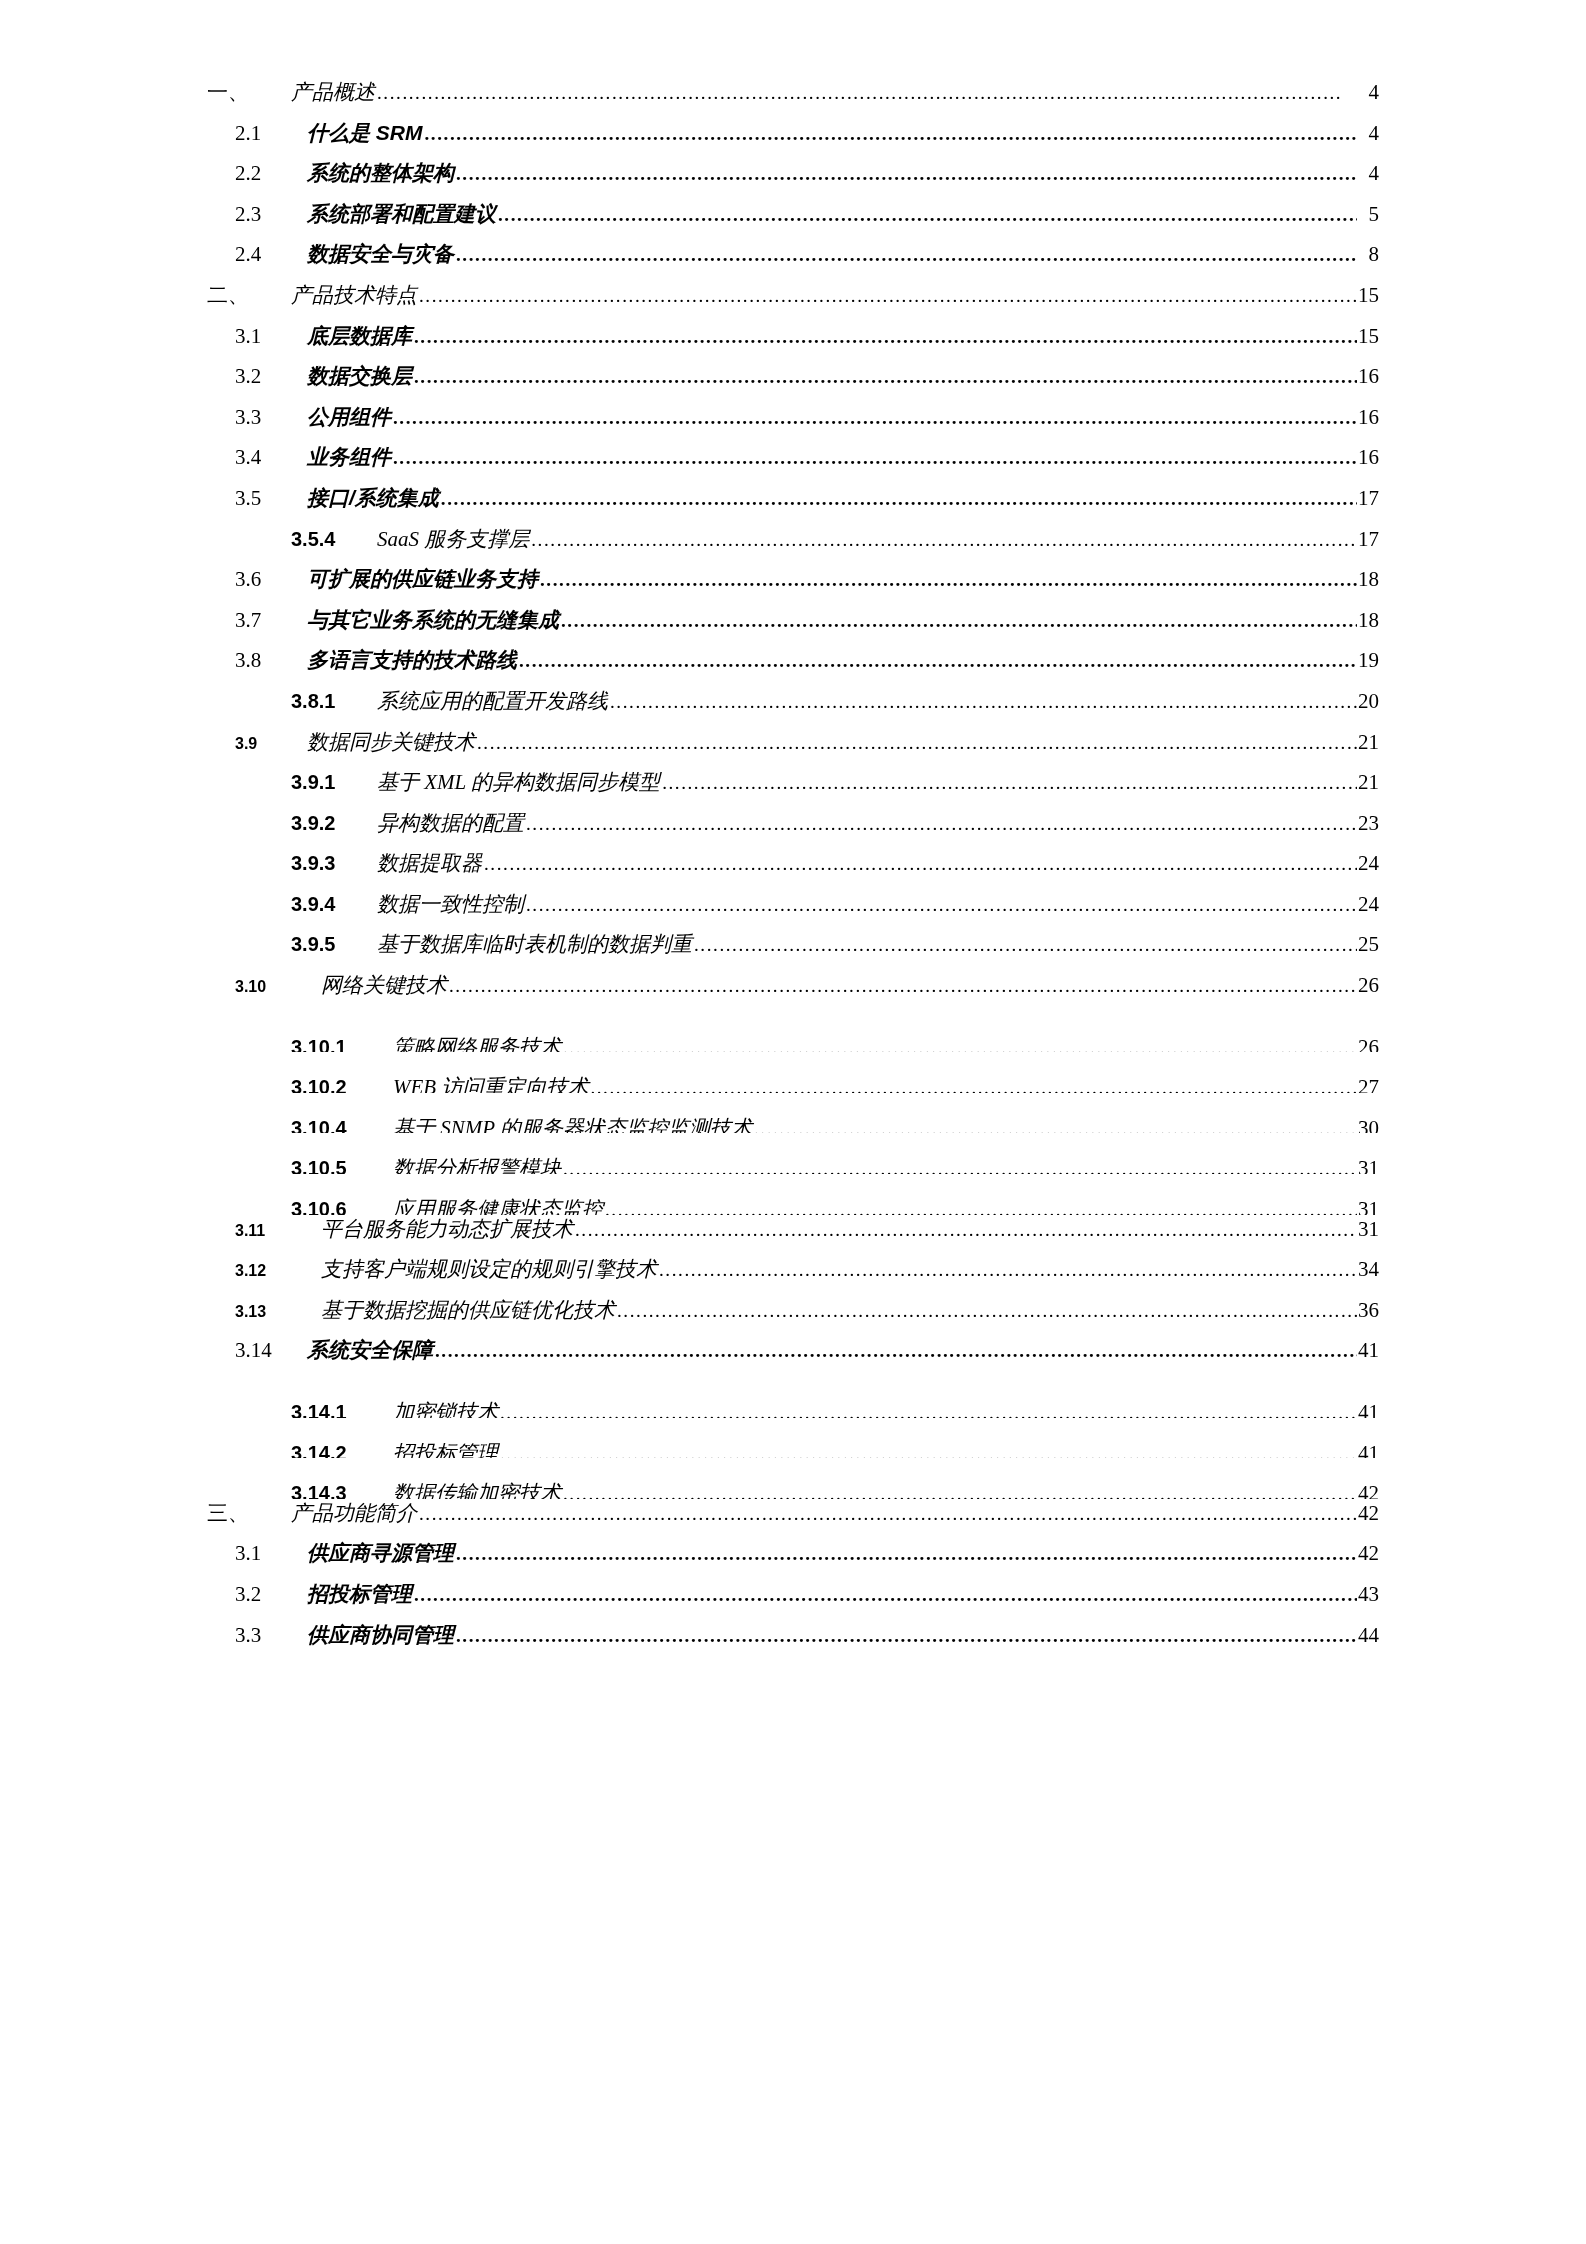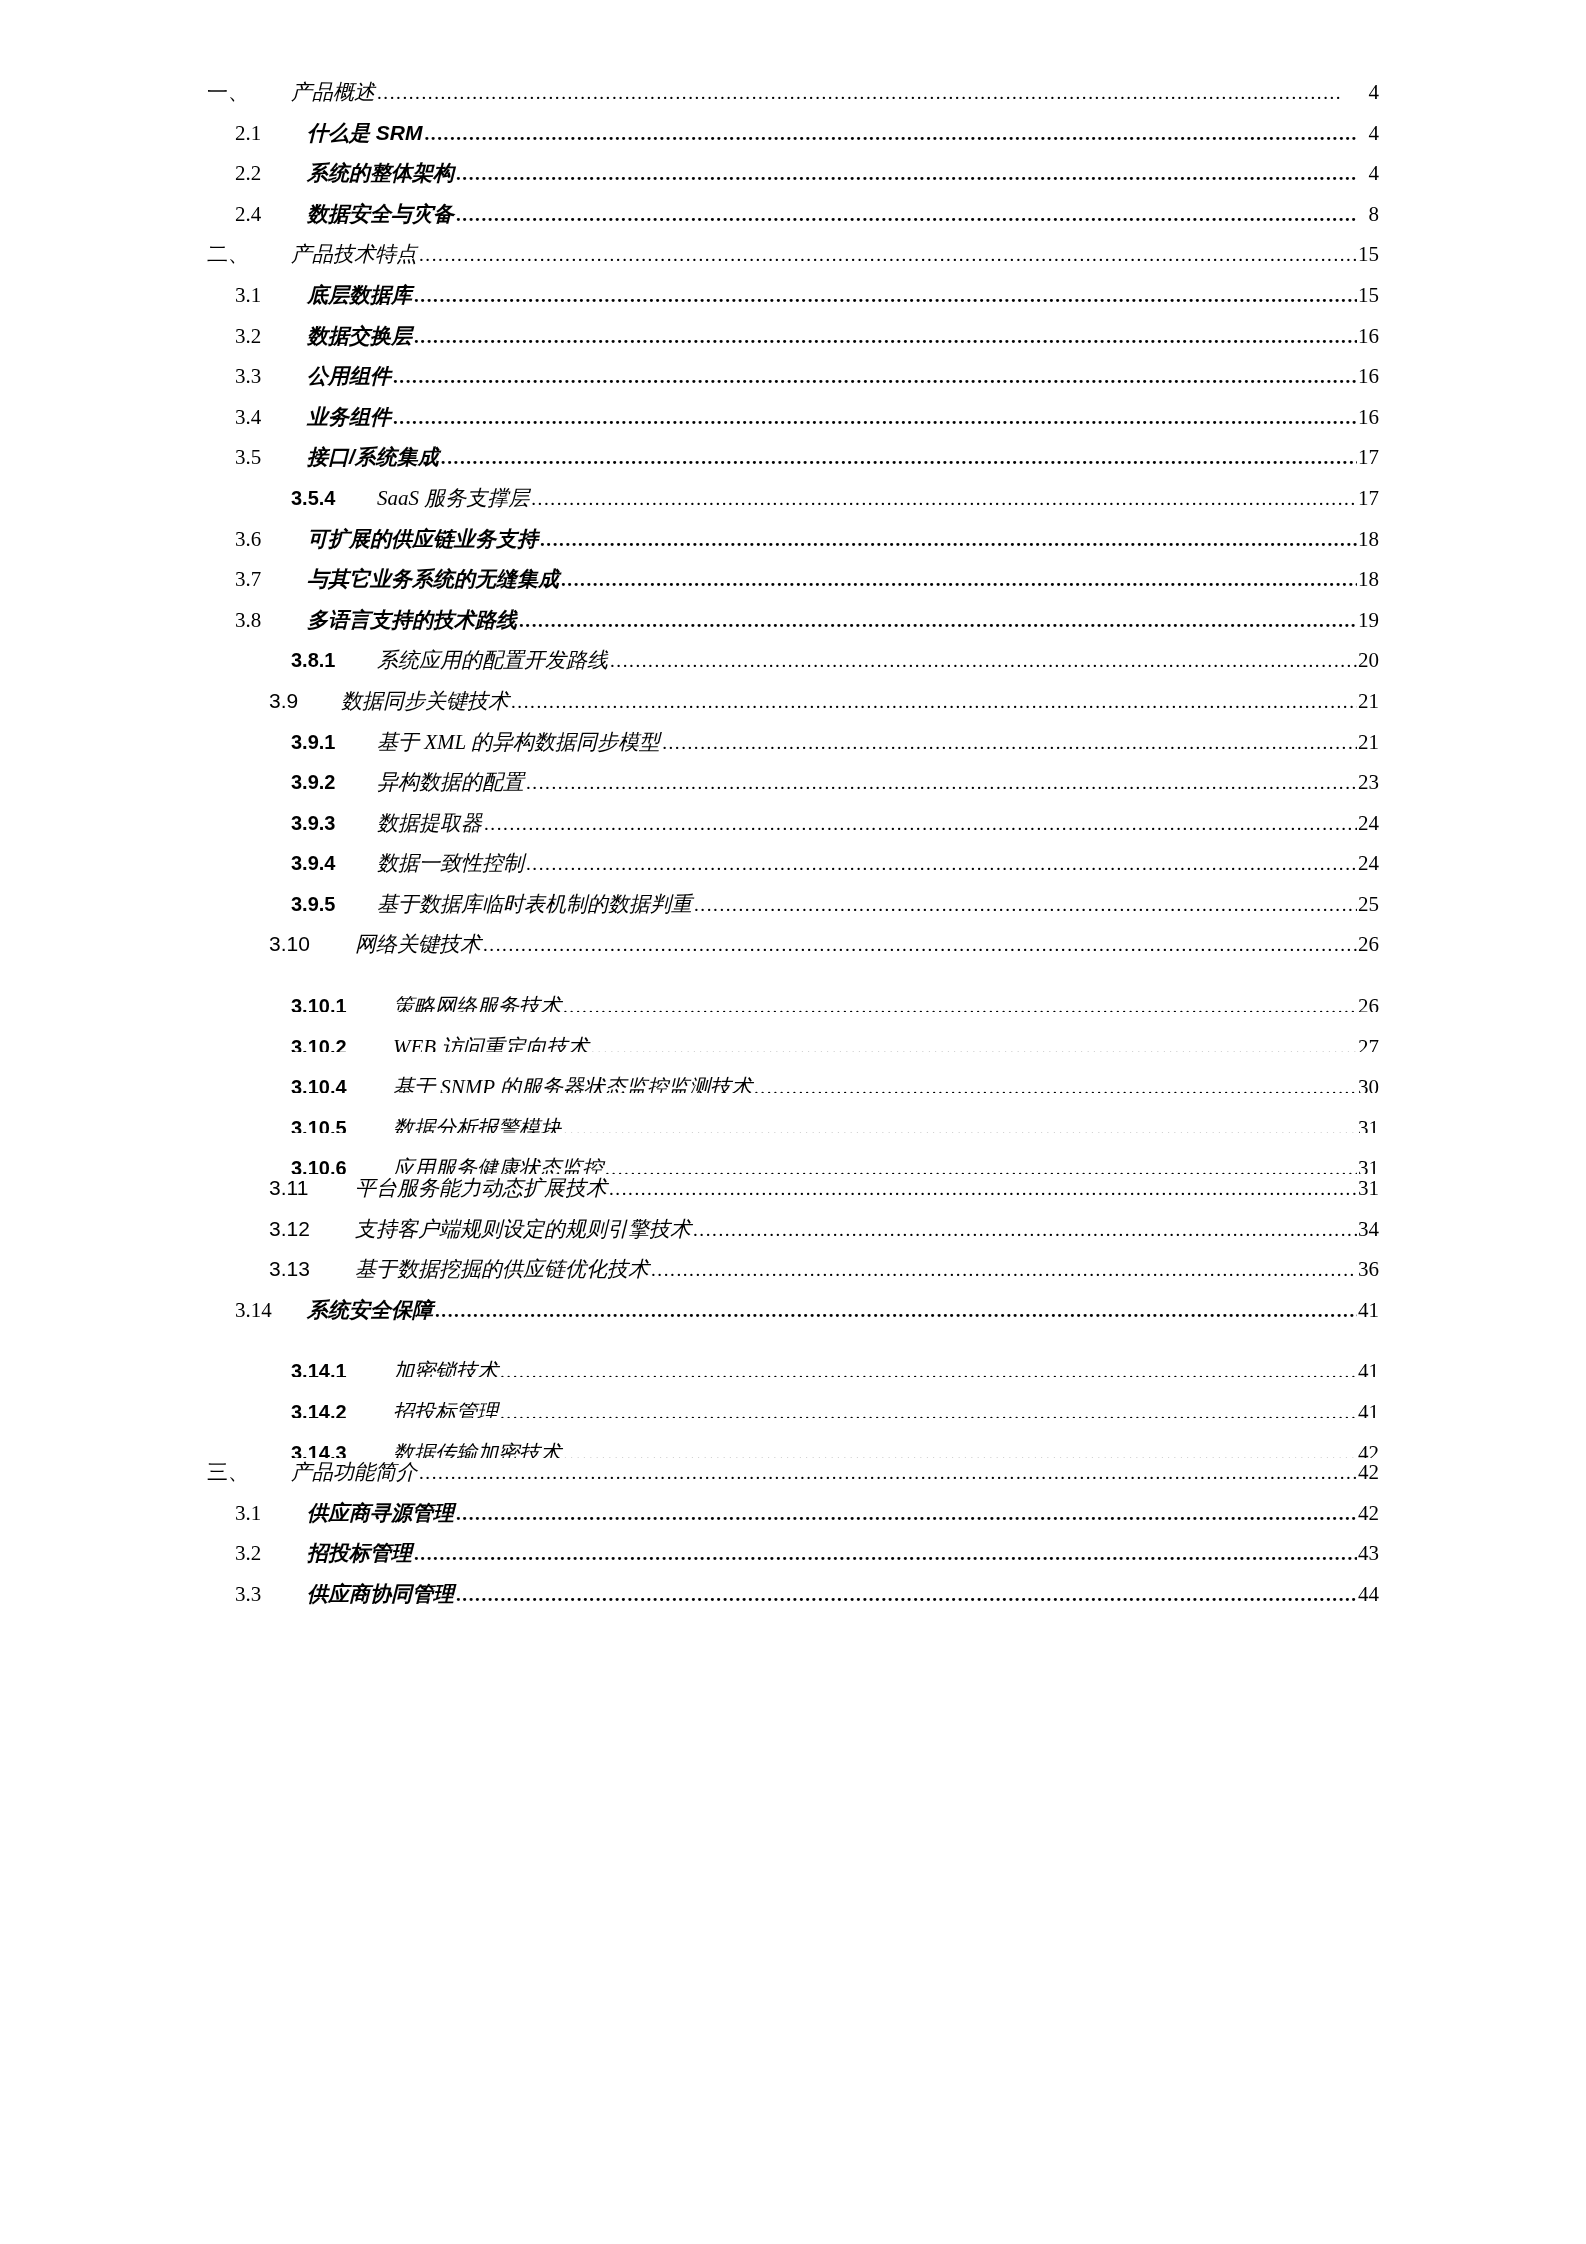--- a/index.html
+++ b/index.html
@@ -116,23 +116,22 @@
   
   .lvl2s {
     font-family: "Liberation Serif", "DejaVu Serif", serif;
     font-size: 21px;
     font-weight: 400;
     padding-left: 28px;
   }
   .lvl2s .toc-num {
     width: 72px;
     font-family: "Liberation Sans", "DejaVu Sans", sans-serif;
-    font-weight: 400;
-    font-size: 21px;
-    margin-left: 34px;
+    font-weight: 700;
+    font-size: 16px;
   }
   .lvl2s.wide .toc-num { width: 86px; }
   .lvl2s .toc-page { font-size: 21px; }
 
   
   .lvl3 {
     font-family: "Liberation Serif", "DejaVu Serif", serif;
     font-size: 21px;
     font-weight: 400;
     padding-left: 84px;
@@ -167,20 +166,26 @@
         <span class="toc-leader"></span>
         <span class="toc-page">4</span>
       </div>
       <div class="toc-entry lvl2">
         <span class="toc-num">2.2</span>
         <span class="toc-text">系统的整体架构</span>
         <span class="toc-leader"></span>
         <span class="toc-page">4</span>
       </div>
       <div class="toc-entry lvl2">
+        <span class="toc-num">2.3</span>
+        <span class="toc-text">系统部署和配置建议</span>
+        <span class="toc-leader"></span>
+        <span class="toc-page">5</span>
+      </div>
+      <div class="toc-entry lvl2">
         <span class="toc-num">2.4</span>
         <span class="toc-text">数据安全与灾备</span>
         <span class="toc-leader"></span>
         <span class="toc-page">8</span>
       </div>
       <div class="toc-entry lvl1">
         <span class="toc-num">二、</span>
         <span class="toc-text">产品技术特点</span>
         <span class="toc-leader"></span>
         <span class="toc-page">15</span>

